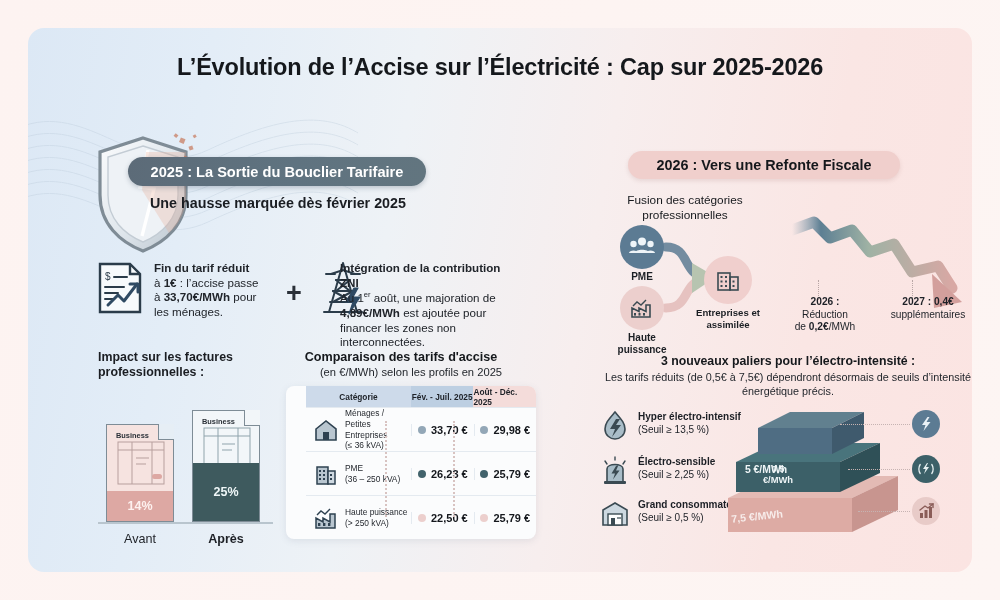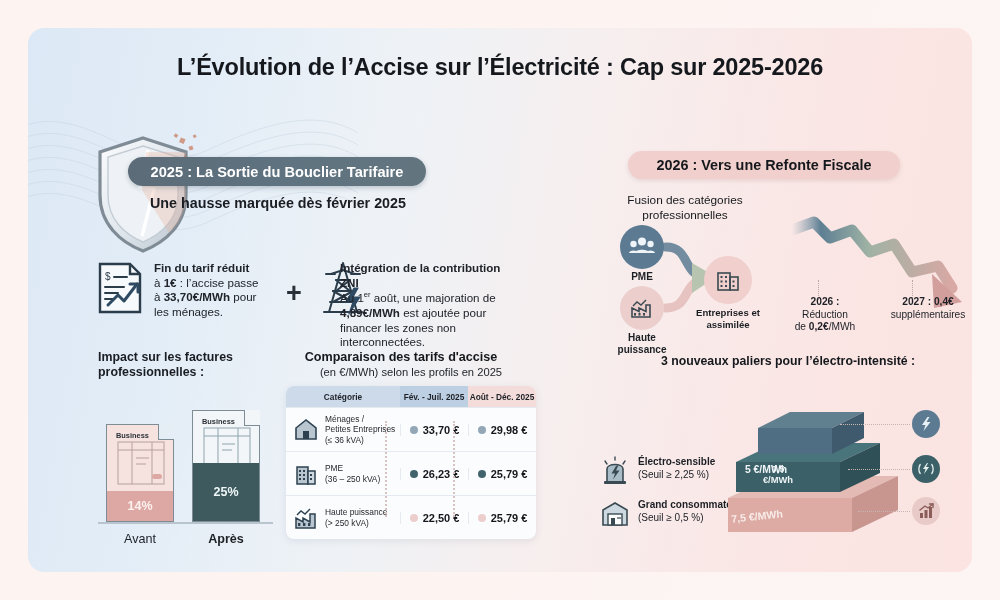--- a/index.html
+++ b/index.html
@@ -94,21 +94,21 @@
   #lblApres { left:88px; font-weight:bold; }
   .biz { position:absolute; top:6px; left:9px; font-size:7.4px; font-weight:bold; color:#2b3138; }
 
   
   #tbl-title { position:absolute; left:248px; top:322px; width:250px;
      text-align:center; font-size:12.6px; font-weight:bold; color:#15181c; }
   #tbl-sub { position:absolute; left:258px; top:338px; width:250px;
      text-align:center; font-size:11.2px; color:#23272d; }
   .table { position:absolute; left:258px; top:358px; width:250px;
      border-radius:8px; overflow:hidden; background:#fbfcfd;
-     box-shadow:0 2px 7px rgba(90,110,130,.13); }
+     box-shadow:0 2px 7px rgba(90,110,130,.13);padding-left:20px; }
   .thead { display:flex; height:21px; }
   .th { display:flex; align-items:center; justify-content:center;
      font-size:8.3px; font-weight:bold; color:#1d2127; }
   .th.c1 { width:114px; background:#cddaea; }
   .th.c2 { width:68px; background:#bdcfe2; }
   .th.c3 { width:68px; background:#f4dcda; }
   .trow { display:flex; height:44px; border-top:1px solid #e4eaf0; align-items:center; }
   .trow:first-of-type { border-top:none; }
   .cat { width:114px; display:flex; align-items:center; gap:6px; padding-left:7px; }
   .cat-ico { width:26px; height:24px; flex:0 0 26px; }
@@ -460,21 +460,32 @@
     <b>2026 :</b><br>
     <span>Réduction</span><br>
     <span>de </span><b>0,2€</b><span>/MWh</span>
   </div>
   <div class="ann" id="ann2027">
     <b>2027 : 0,4€</b><br>
     <span>supplémentaires</span>
   </div>
 
   <div id="pal-title">3 nouveaux paliers pour l’électro-intensité :</div>
-
+  <div id="pal-sub">Les tarifs réduits (de 0,5€ à 7,5€) dépendront désormais de seuils d’intensité énergétique précis.</div>
+
+  <div class="tier" id="tier1">
+    <svg class="tier-ico" viewBox="0 0 30 30">
+      <path d="M15 2 C9 9, 5 13, 5 19 C5 25, 10 29, 15 29 C20 29, 25 25, 25 19 C25 13, 21 9, 15 2 Z" fill="#a9bdc8" stroke="#3a4a52" stroke-width="1.6"></path>
+      <path d="M16 9 L10 19 h5 l-3 8 9 -12 h-5 l4 -6 z" fill="#3a4a52"></path>
+    </svg>
+    <div class="tier-txt">
+      <span class="t1">Hyper électro-intensif</span><br>
+      <span>(Seuil ≥ 13,5 %)</span>
+    </div>
+  </div>
 
   <div class="tier" id="tier2">
     <svg class="tier-ico" viewBox="0 0 30 30">
       <path d="M7 27 V14 C7 8, 23 8, 23 14 V27 Z" fill="#a9bdc8" stroke="#3a4a52" stroke-width="1.6"></path>
       <rect x="4" y="26" width="22" height="3" rx="1" fill="#3a4a52"></rect>
       <path d="M16 11 L11.5 18.5 h3.5 l-2 6 6.5 -9 h-3.5 l2.5 -5.5 z" fill="#3a4a52"></path>
       <g stroke="#3a4a52" stroke-width="1.4" stroke-linecap="round">
         <line x1="5" y1="6" x2="7" y2="9"></line>
             <line x1="25" y1="6" x2="23" y2="9"></line>
             <line x1="15" y1="2" x2="15" y2="5"></line>

